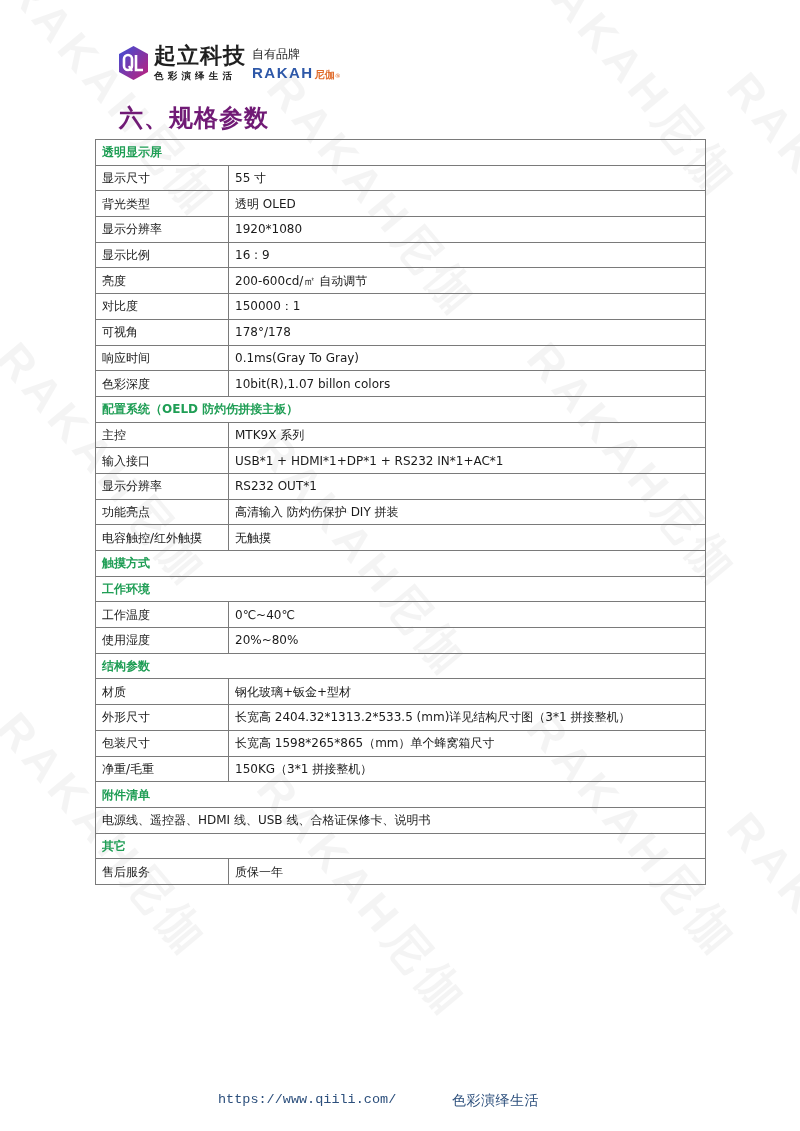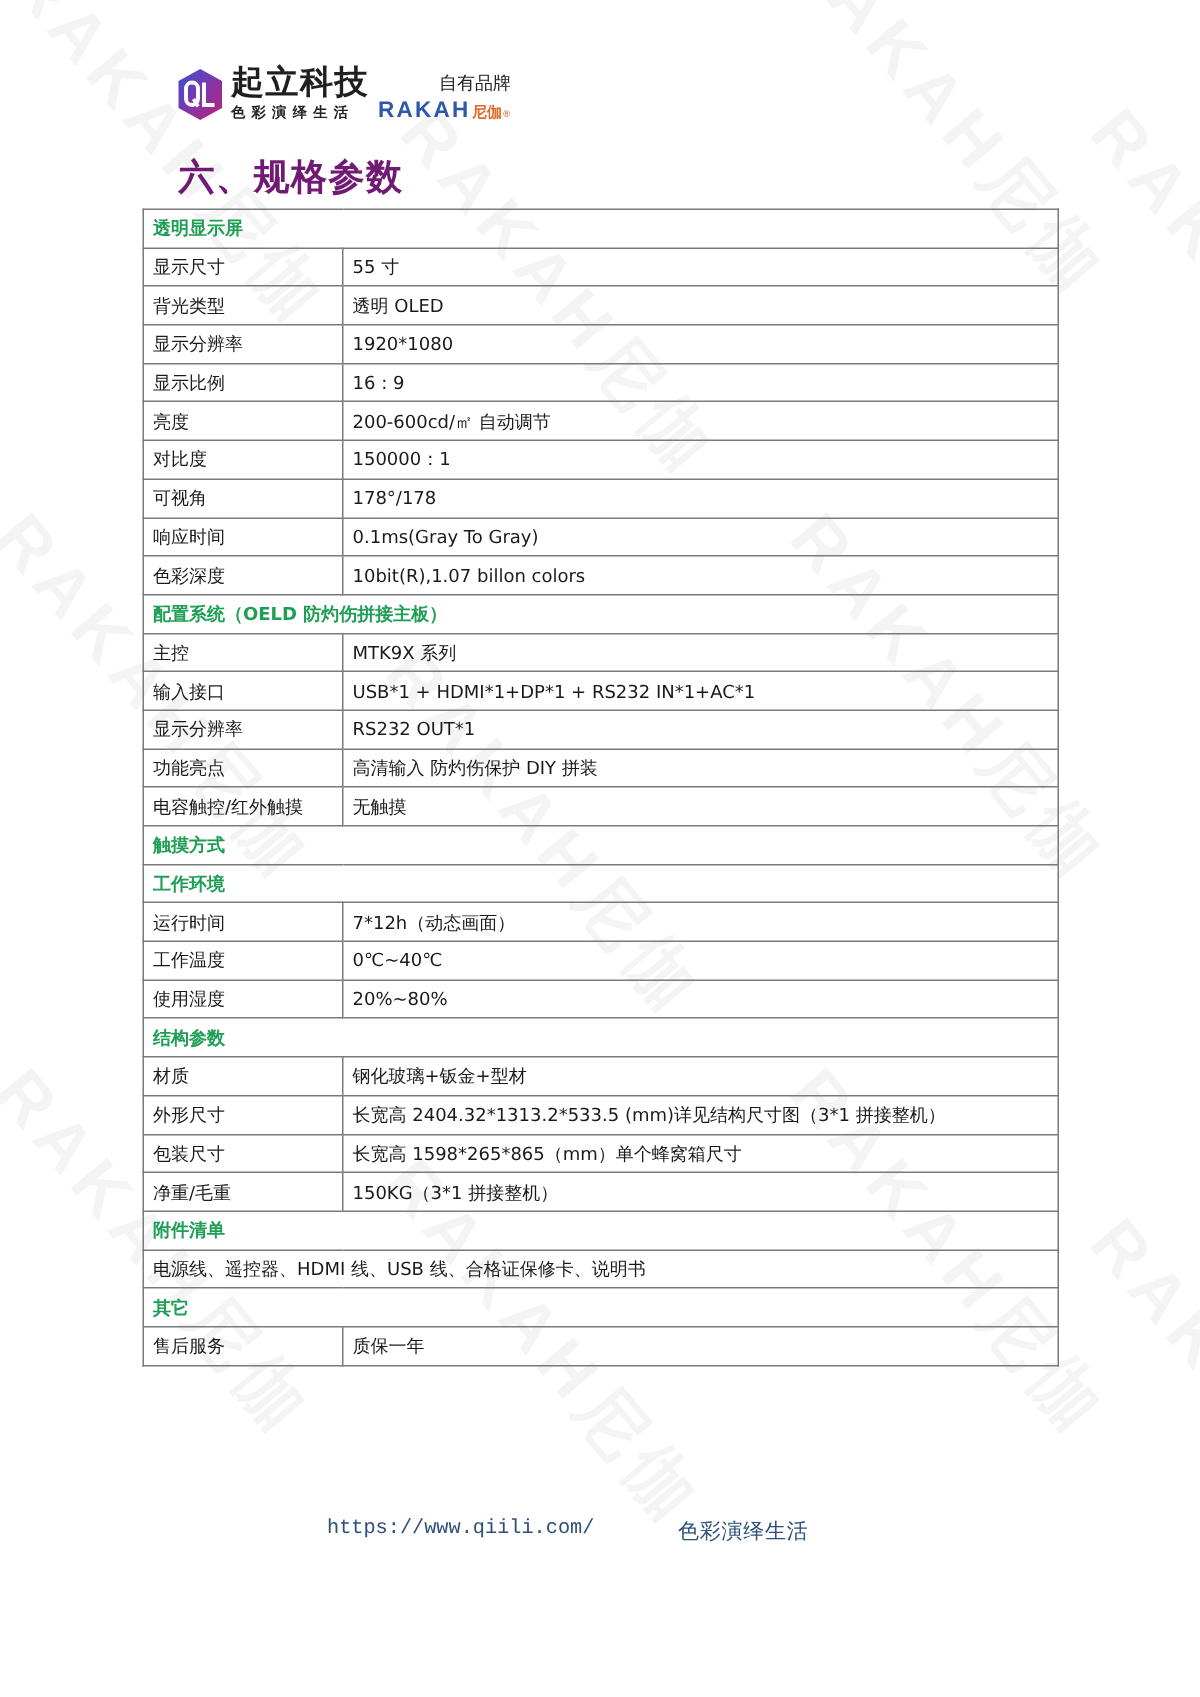--- a/index.html
+++ b/index.html
@@ -17,21 +17,21 @@
   }
   .header { position: absolute; left: 117px; top: 43px; height: 40px; display: flex; align-items: center; }
   .logo-mark {
     width: 33px; height: 36px; position: relative; margin-right: 4px;
   }
   .brand-block { display: flex; flex-direction: column; margin-right: 6px; }
   .brand-cn {
     font-size: 22px; font-weight: bold; color: #1f1f1f; line-height: 24px; letter-spacing: 1px;
   }
   .brand-slogan { font-size: 9.5px; font-weight: bold; color: #222; letter-spacing: 4.2px; line-height: 12px; margin-top: 2px; }
-  .brand2-block { display: flex; flex-direction: column; margin-top: 2px; align-items: flex-end; }
+  .brand2-block { display: flex; flex-direction: column; margin-top: 2px; }
   .own-brand { font-size: 12px; color: #222; line-height: 16px; }
   .rakah-line { display: flex; align-items: baseline; margin-top: 3px; }
   .rakah {
     font-family: "Liberation Sans", sans-serif; font-weight: bold; font-size: 15px;
     color: #2e58a8; letter-spacing: 1.5px; line-height: 15px;
   }
   .rakah-cn { font-size: 10px; color: #e06a2a; font-weight: bold; margin-left: 1px; }
   .rakah-reg { font-size: 6px; color: #e06a2a; vertical-align: super; }
 
   .page-title {
@@ -46,21 +46,21 @@
   }
   table.spec td {
     border: 1px solid #7a7a7a; height: 24.7px; padding: 0 0 0 6px;
     vertical-align: middle; line-height: 14px; white-space: nowrap; overflow: hidden;
   }
   table.spec col.c1 { width: 133px; }
   table.spec col.c2 { width: 477px; }
   td.section { color: #1f9e55; font-weight: bold; font-size: 12px; }
 
   .footer {
-    position: absolute; top: 1012px; left: 0; width: 800px; height: 20px;
+    position: absolute; top: 1092px; left: 0; width: 800px; height: 20px;
     font-family: "DejaVu Serif", "Liberation Serif", serif; color: #2c4f7c;
   }
   .footer-url { position: absolute; left: 218px; top: 0; font-family: "Liberation Mono", "DejaVu Sans Mono", monospace; font-size: 13.5px; }
   .footer-slogan { position: absolute; left: 452px; top: 0; font-size: 14px; letter-spacing: 0.5px; }
 </style>
 </head>
 <body>
 
 <div class="watermark-layer">
   <div class="wm" style="left:40px;top:-40px;">RAKAH尼伽</div>
@@ -178,24 +178,20 @@
         <td>无触摸</td>
       </tr>
     <tr>
         <td colspan="2" class="section">触摸方式</td>
       </tr>
 
     <tr>
         <td colspan="2" class="section">工作环境</td>
       </tr>
     <tr>
-        <td>运行时间</td>
-        <td>7*12h（动态画面）</td>
-      </tr>
-    <tr>
         <td>工作温度</td>
         <td>0℃~40℃</td>
       </tr>
     <tr>
         <td>使用湿度</td>
         <td>20%~80%</td>
       </tr>
 
     <tr>
         <td colspan="2" class="section">结构参数</td>

